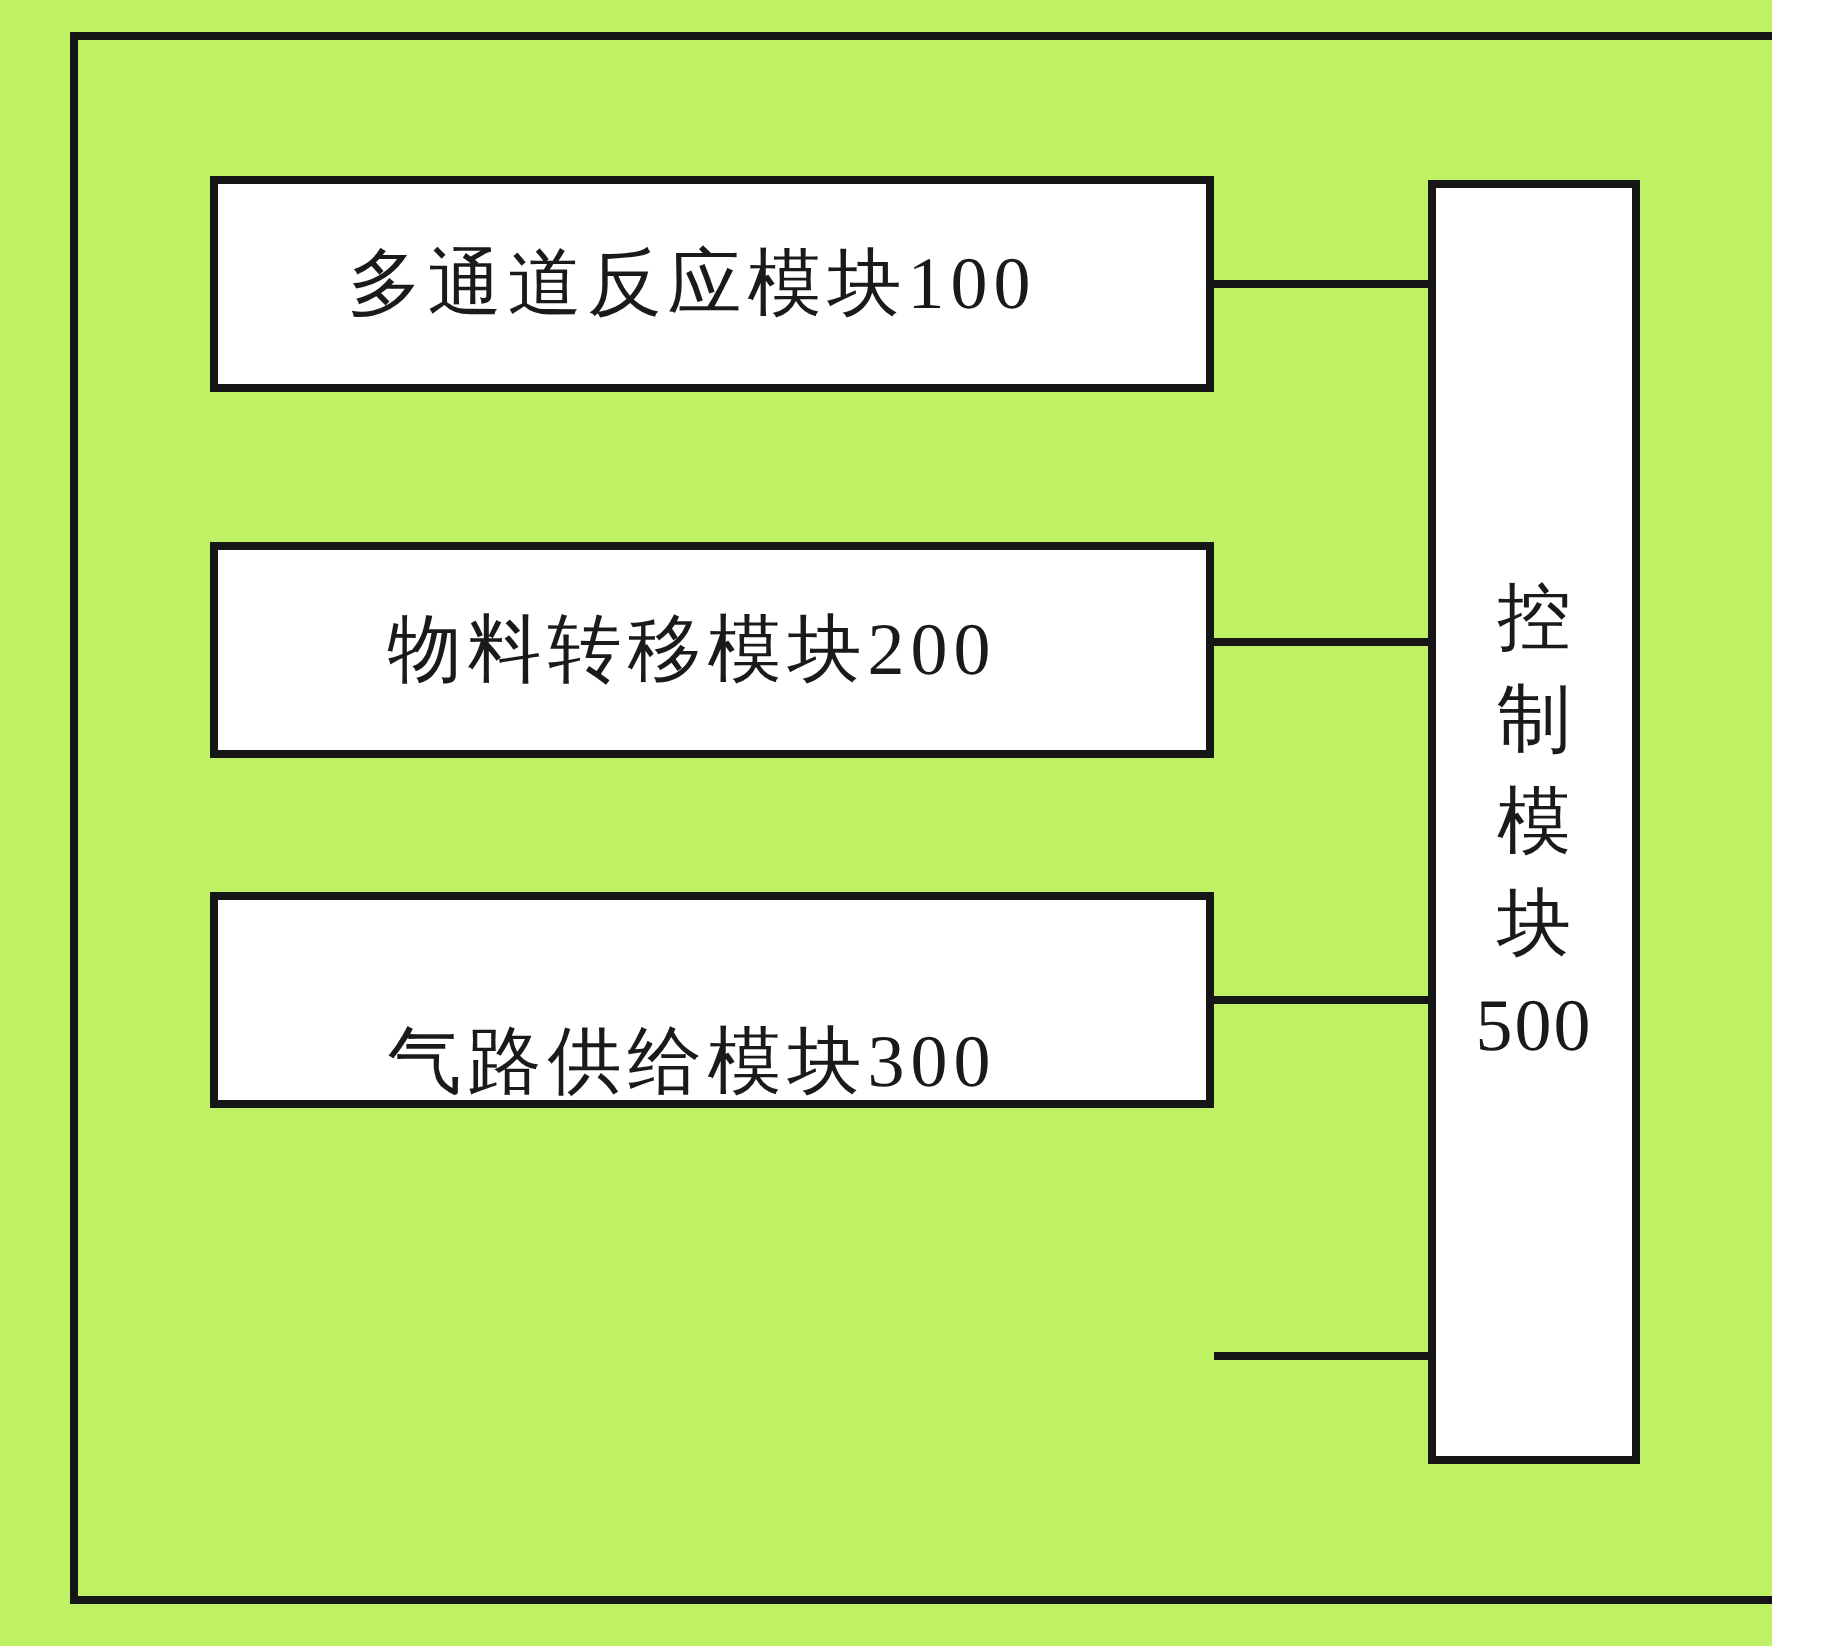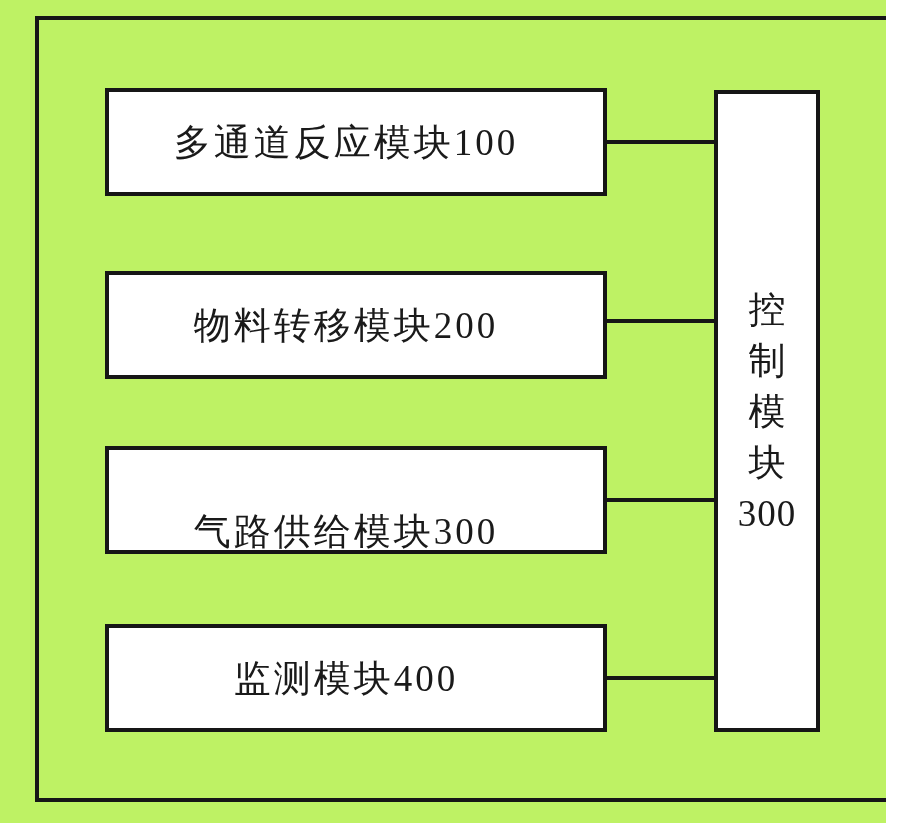--- a/index.html
+++ b/index.html
@@ -94,30 +94,27 @@
   </div>
 
   <div class="module-box box-2">
     <span class="module-label">物料转移模块200</span>
   </div>
 
   <div class="module-box box-3">
     <span class="module-label">气路供给模块300</span>
   </div>
 
-  <div class="module-box box-4">
-    <span class="module-label">监测模块400</span>
-  </div>
 
   <div class="connector c-1"></div>
   <div class="connector c-2"></div>
   <div class="connector c-3"></div>
   <div class="connector c-4"></div>
 
   <div class="control-box">
     <span class="control-char">控</span>
     <span class="control-char">制</span>
     <span class="control-char">模</span>
     <span class="control-char">块</span>
-    <span class="control-number">300</span>
+    <span class="control-number">500</span>
   </div>
 
 </div>
 
 </body></html>

